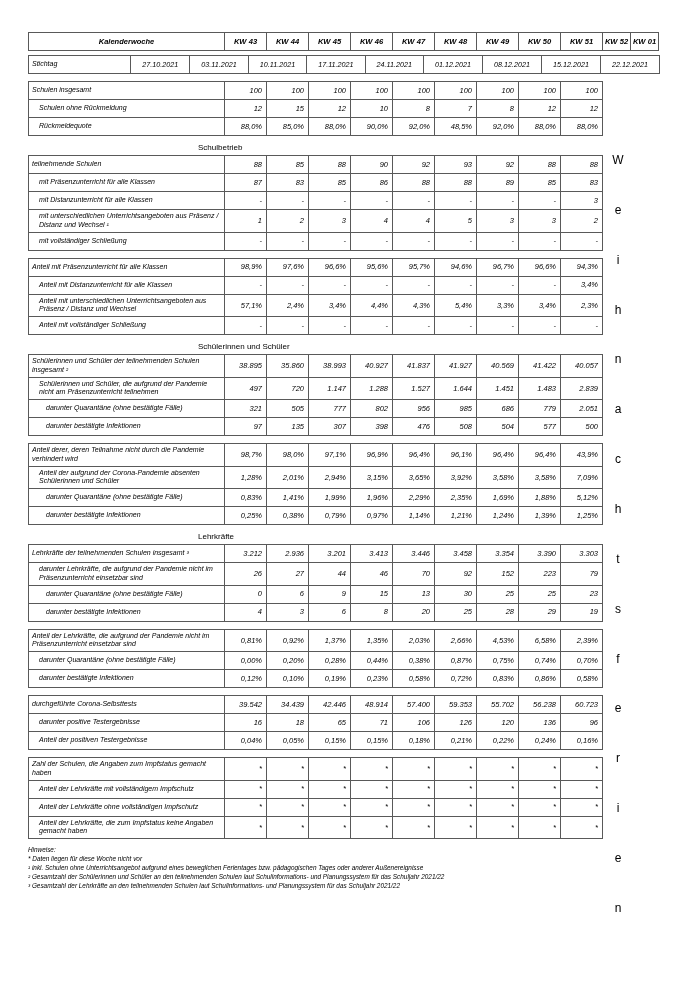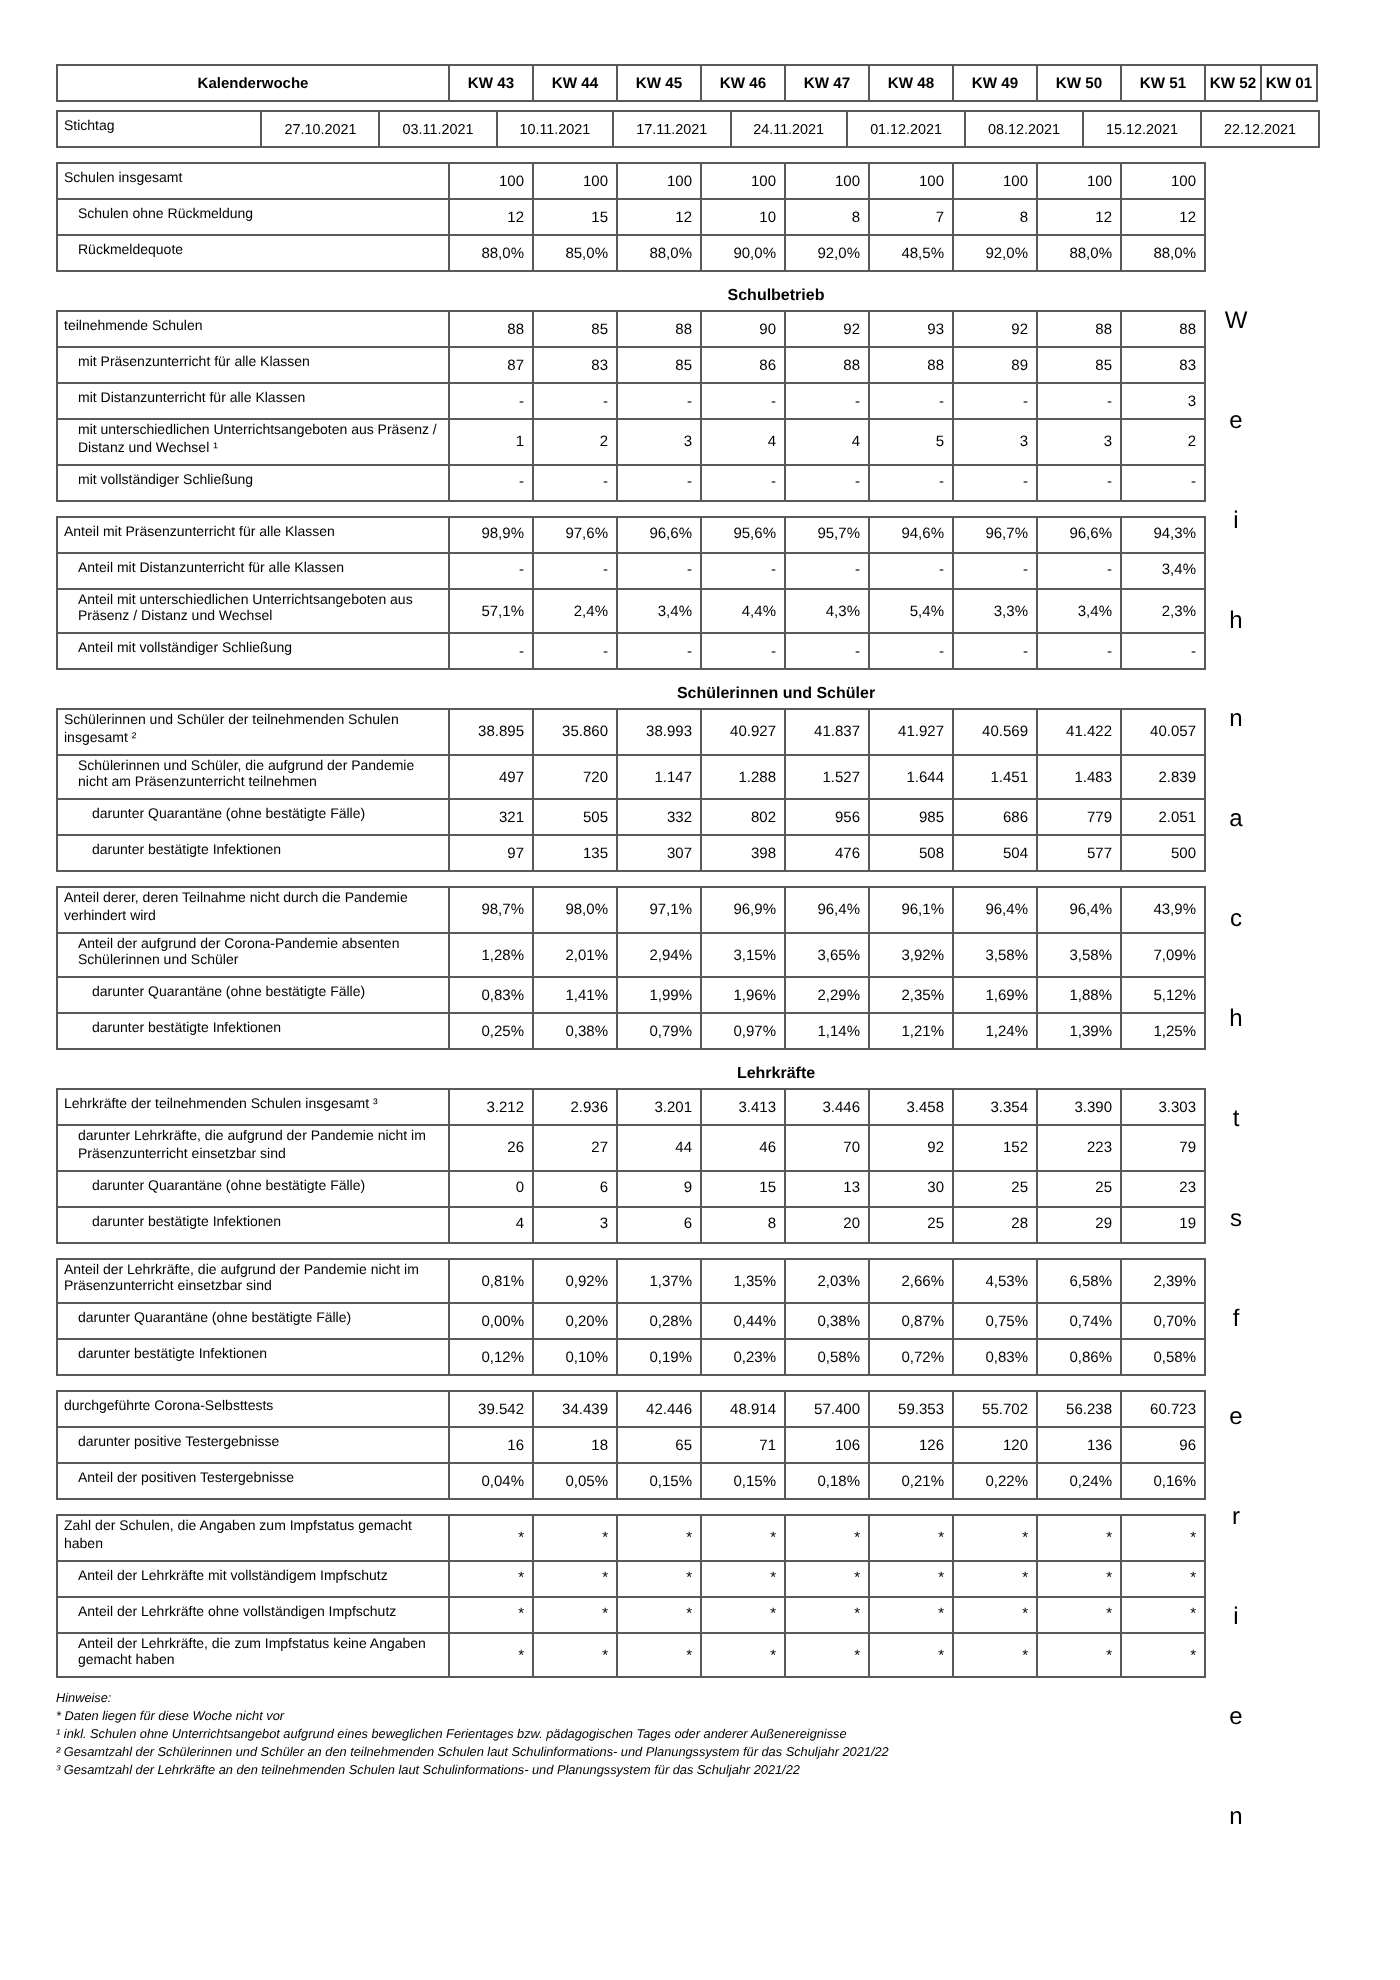--- a/index.html
+++ b/index.html
@@ -3,40 +3,40 @@
 <meta charset="utf-8">
 <style>
   * { margin:0; padding:0; box-sizing:border-box; }
   html,body { background:#ffffff; }
   body { font-family:"Liberation Sans", sans-serif; color:#000; }
   .page { position:relative; width:700px; height:990px; background:#fff; overflow:hidden; }
   .doc-title { position:absolute; top:10px; left:0; width:100%; text-align:center;
                font-size:9.5px; font-weight:bold; }
   .sheet { position:absolute; left:28px; top:32px; width:632px; }
 
-  table.tbl { border-collapse:collapse; table-layout:fixed; border:1px solid #262626; }
+  table.tbl { border-collapse:collapse; table-layout:fixed; border:1px solid #262626;font-style:italic; }
   .tbl td { border:1px solid #595959; font-size:7.5px; line-height:1.25;
             padding:2px 3px; height:18px; vertical-align:middle; overflow:hidden; }
 
   .header-tbl { margin-bottom:4px; }
   .stichtag-tbl { margin-bottom:7px; }
   .blk { margin-bottom:7px; }
 
   .hdr-lab { text-align:center; font-weight:bold; font-size:7.8px; }
   td.wk { text-align:center; font-weight:bold; font-size:7.6px; padding:2px 1px; }
   td.date { text-align:center; font-size:7.2px; padding:2px 11px; }
 
   td.lab { text-align:left; font-size:7px; }
   td.lab.ind0 { padding-left:3px; }
   td.lab.ind1 { padding-left:10px; }
   td.lab.ind2 { padding-left:17px; }
   td.val { text-align:right; padding-right:4px; font-size:7.5px; }
 
-  .section-title { width:380px; margin:2px 0 3px 170px; text-align:center;
-                   font-weight:bold; font-size:8px; }
+  .section-title { width:380px; margin:2px 0 3px 170px; text-align:left;
+                   font-weight:normal; font-size:8px; }
 
   #vertical-note { position:absolute; left:570px; top:122px; width:40px; height:760px;
                    display:flex; flex-direction:column; justify-content:space-between;
                    align-items:center; font-size:12px; }
   #vertical-note span { display:block; line-height:1; }
 
   .footnotes { margin-top:6px; }
   .fn { font-style:italic; font-size:6.4px; line-height:1.4; }
 </style>
 </head>
@@ -338,21 +338,21 @@
               <td class="val">1.527</td>
               <td class="val">1.644</td>
               <td class="val">1.451</td>
               <td class="val">1.483</td>
               <td class="val">2.839</td>
             </tr>
             <tr>
               <td class="lab ind2">darunter Quarantäne (ohne bestätigte Fälle)</td>
               <td class="val">321</td>
               <td class="val">505</td>
-              <td class="val">332</td>
+              <td class="val">777</td>
               <td class="val">802</td>
               <td class="val">956</td>
               <td class="val">985</td>
               <td class="val">686</td>
               <td class="val">779</td>
               <td class="val">2.051</td>
             </tr>
             <tr>
               <td class="lab ind2">darunter bestätigte Infektionen</td>
               <td class="val">97</td>

